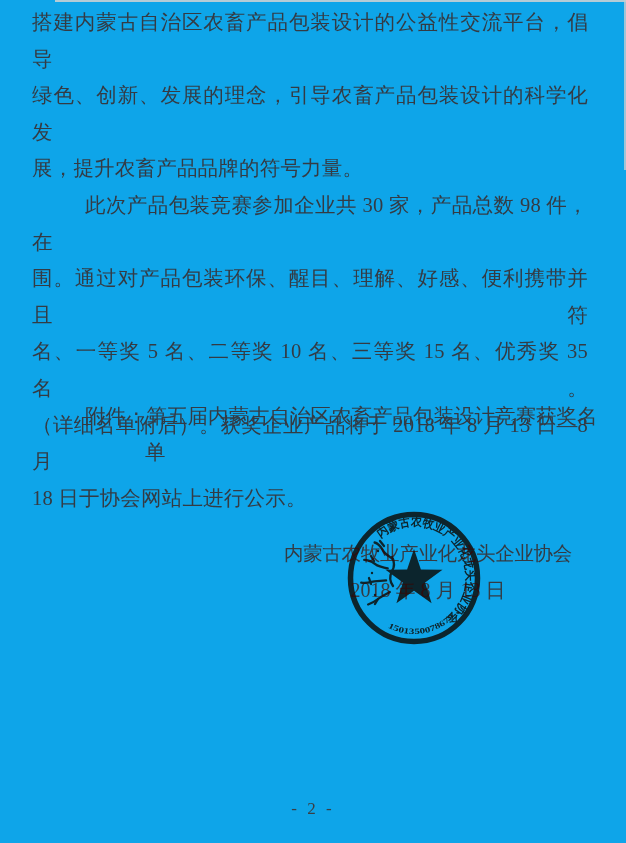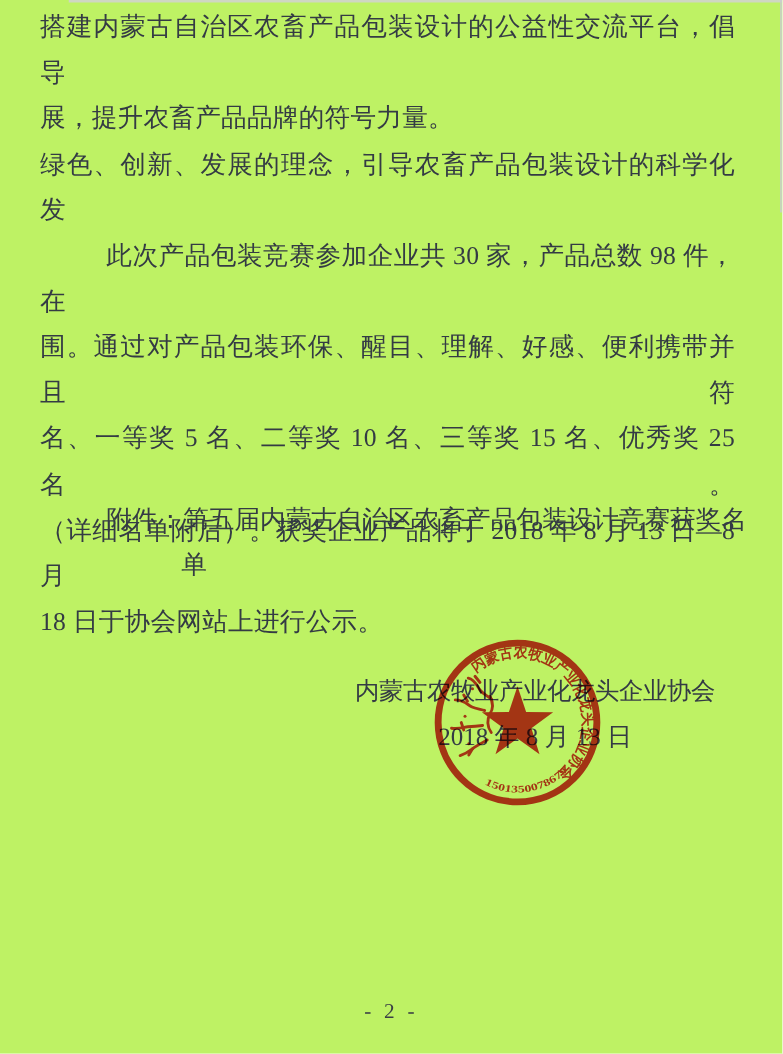--- a/index.html
+++ b/index.html
@@ -1,19 +1,19 @@
 <!DOCTYPE html>
 <html><head>
 <meta charset="utf-8">
 <style>
   html,body{margin:0;padding:0;background:#ffffff;}
   .page{
     position:relative;
     width:626px;height:843px;
-    background:#bef264;
+    background:#0ea5e9;
     overflow:hidden;
     font-family:"Liberation Serif","DejaVu Serif",serif;
     color:#343b44;
   }
   
   .scan-top{position:absolute;top:0;left:55px;right:0;height:2px;background:#d2d2d2;opacity:.85;}
   .scan-right{position:absolute;top:0;right:0;width:2px;height:170px;background:#c9ccd0;opacity:.8;}
 
   .body-text{
     position:absolute;left:32px;top:4px;width:556px;
@@ -54,25 +54,25 @@
 </style>
 </head>
 <body>
 
 <div class="page">
   <div class="scan-top"></div>
   <div class="scan-right"></div>
 
   <div class="body-text">
     <div class="line j">搭建内蒙古自治区农畜产品包装设计的公益性交流平台，倡导</div>
+    <div class="line j">绿色、创新、发展的理念，引导农畜产品包装设计的科学化发</div>
     <div class="line">展，提升农畜产品品牌的符号力量。</div>
-    <div class="line j">绿色、创新、发展的理念，引导农畜产品包装设计的科学化发</div>
     <div class="line j indent">此次产品包装竞赛参加企业共 30 家，产品总数 98 件，在</div>
     <div class="line j">围。通过对产品包装环保、醒目、理解、好感、便利携带并且符</div>
-    <div class="line j">名、一等奖 5 名、二等奖 10 名、三等奖 15 名、优秀奖 25 名。</div>
+    <div class="line j">名、一等奖 5 名、二等奖 10 名、三等奖 15 名、优秀奖 35 名。</div>
     <div class="line j">（详细名单附后）。获奖企业产品将于 2018 年 8 月 13 日—8 月</div>
     <div class="line">18 日于协会网站上进行公示。</div>
   </div>
 
   <div class="attachment">
     <div class="line att-1">附件：第五届内蒙古自治区农畜产品包装设计竞赛获奖名</div>
     <div class="line att-2">单</div>
   </div>
 
   <div class="signature-org">内蒙古农牧业产业化龙头企业协会</div>

